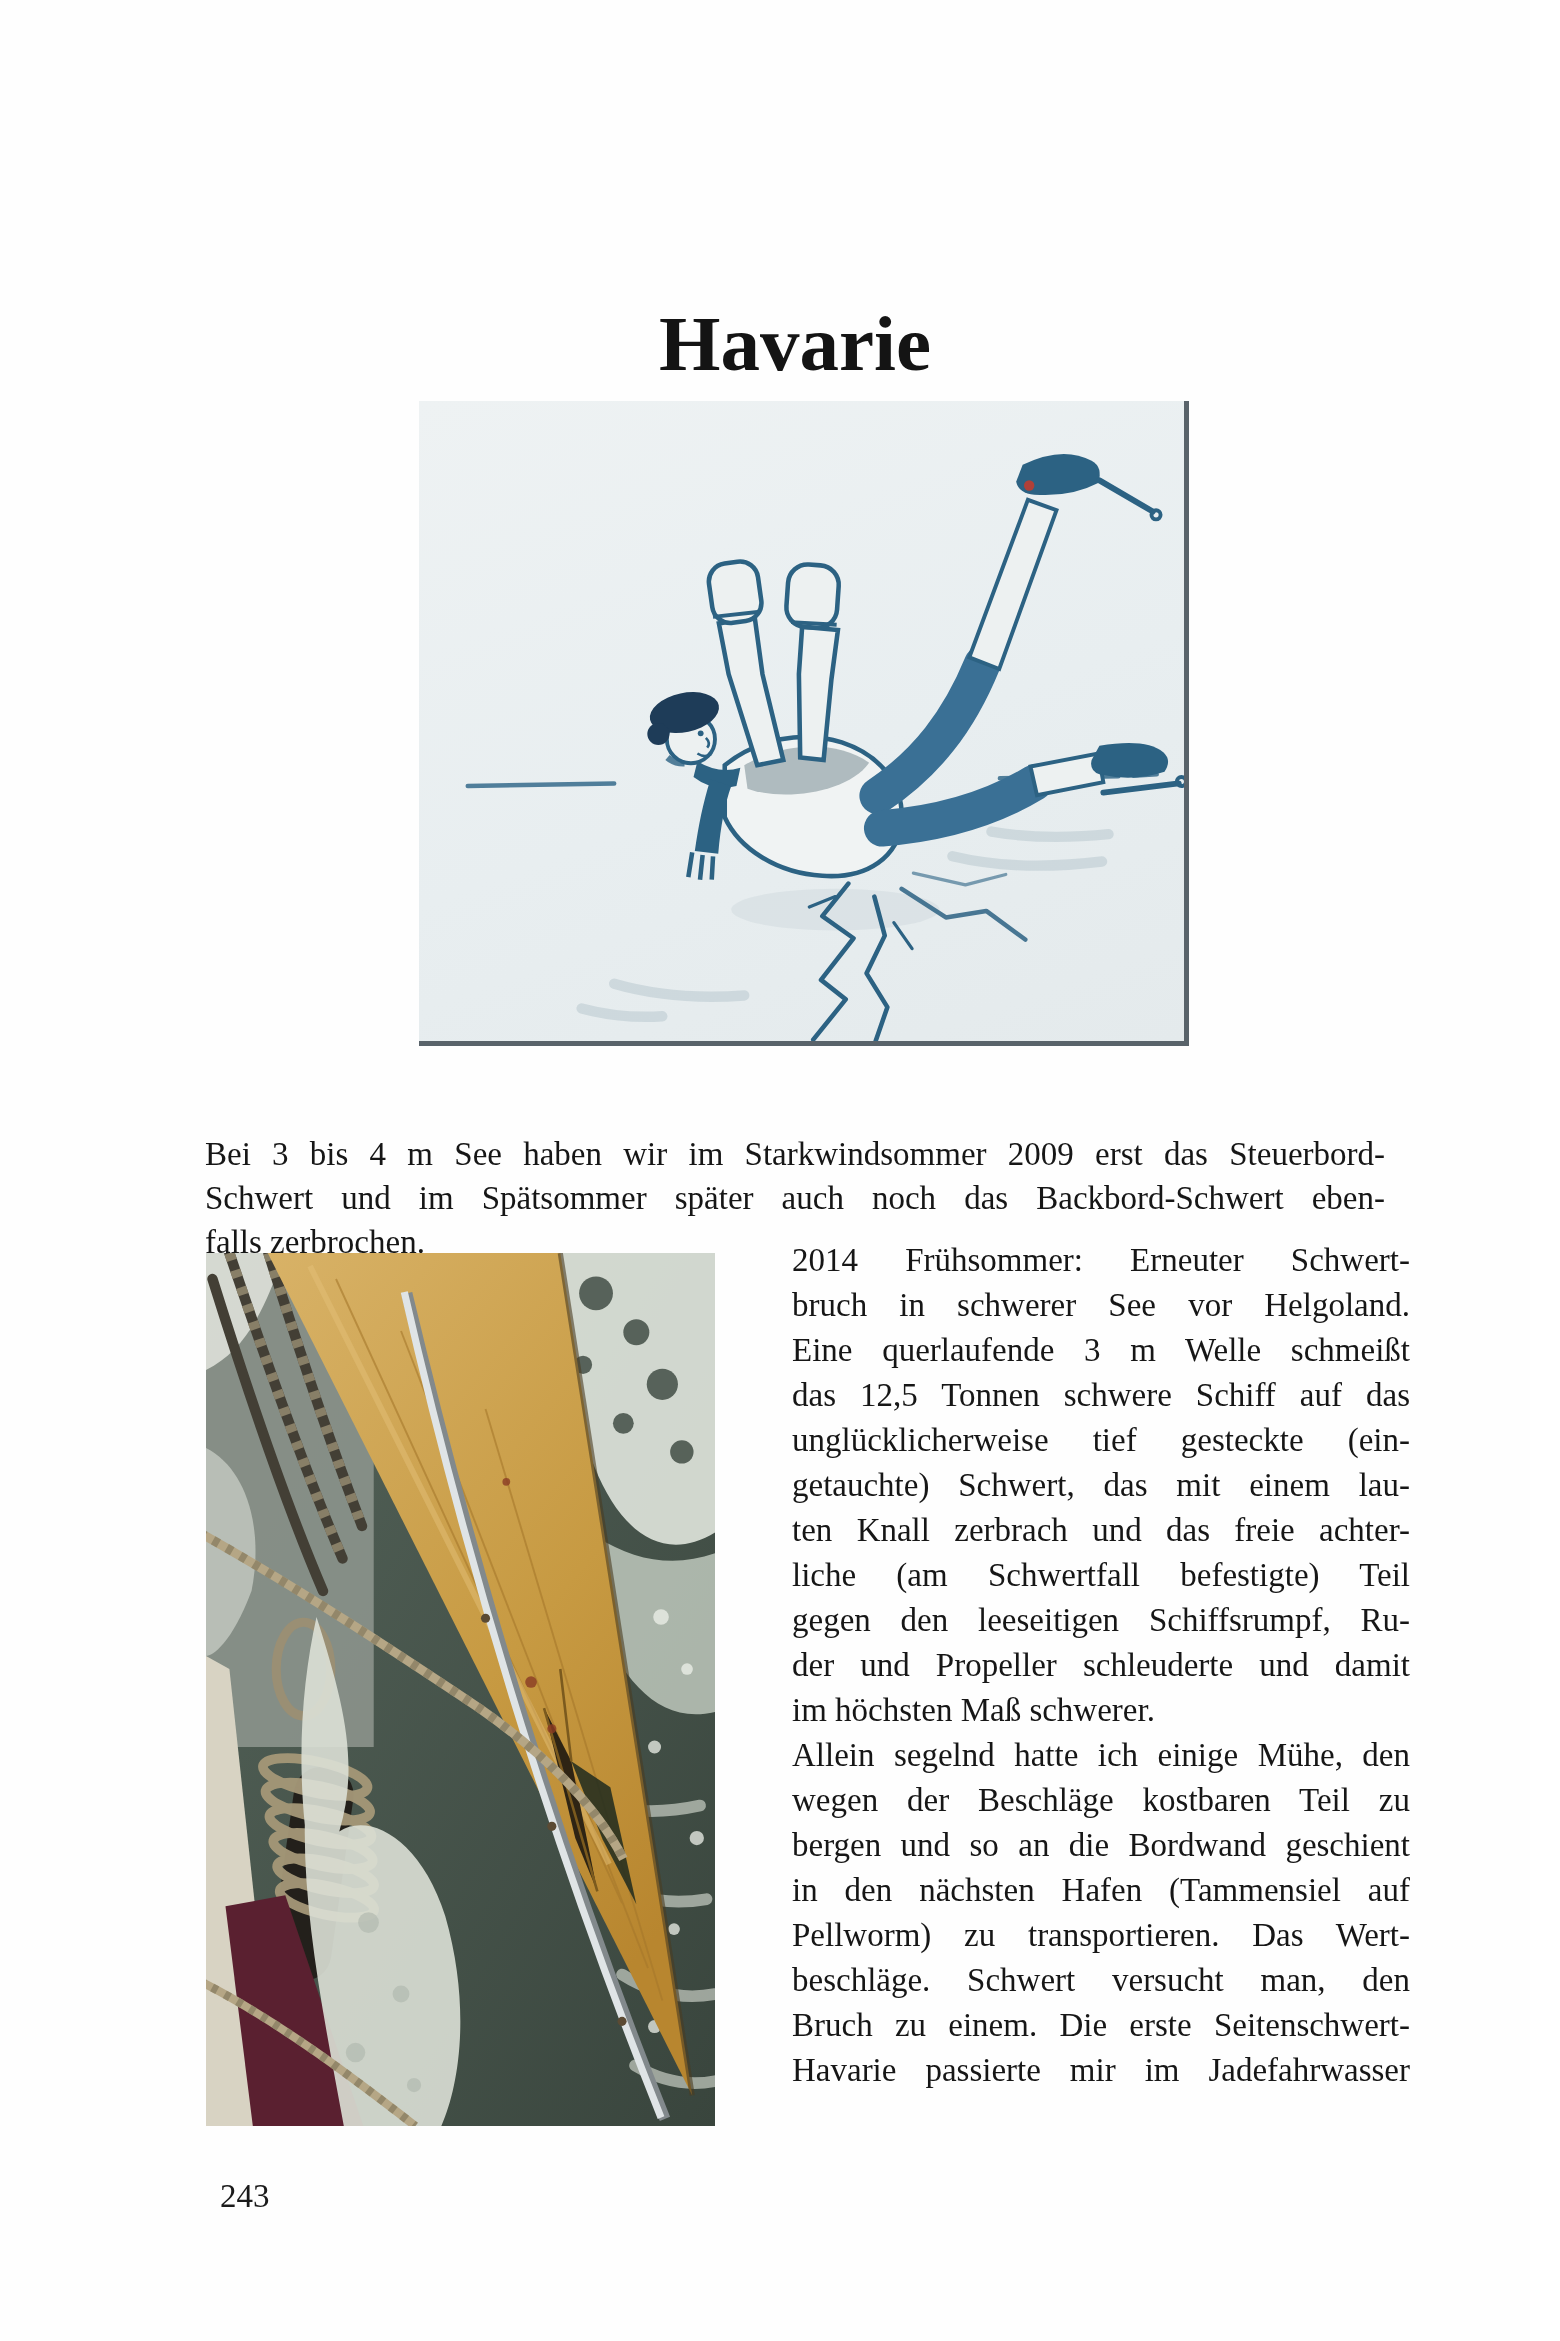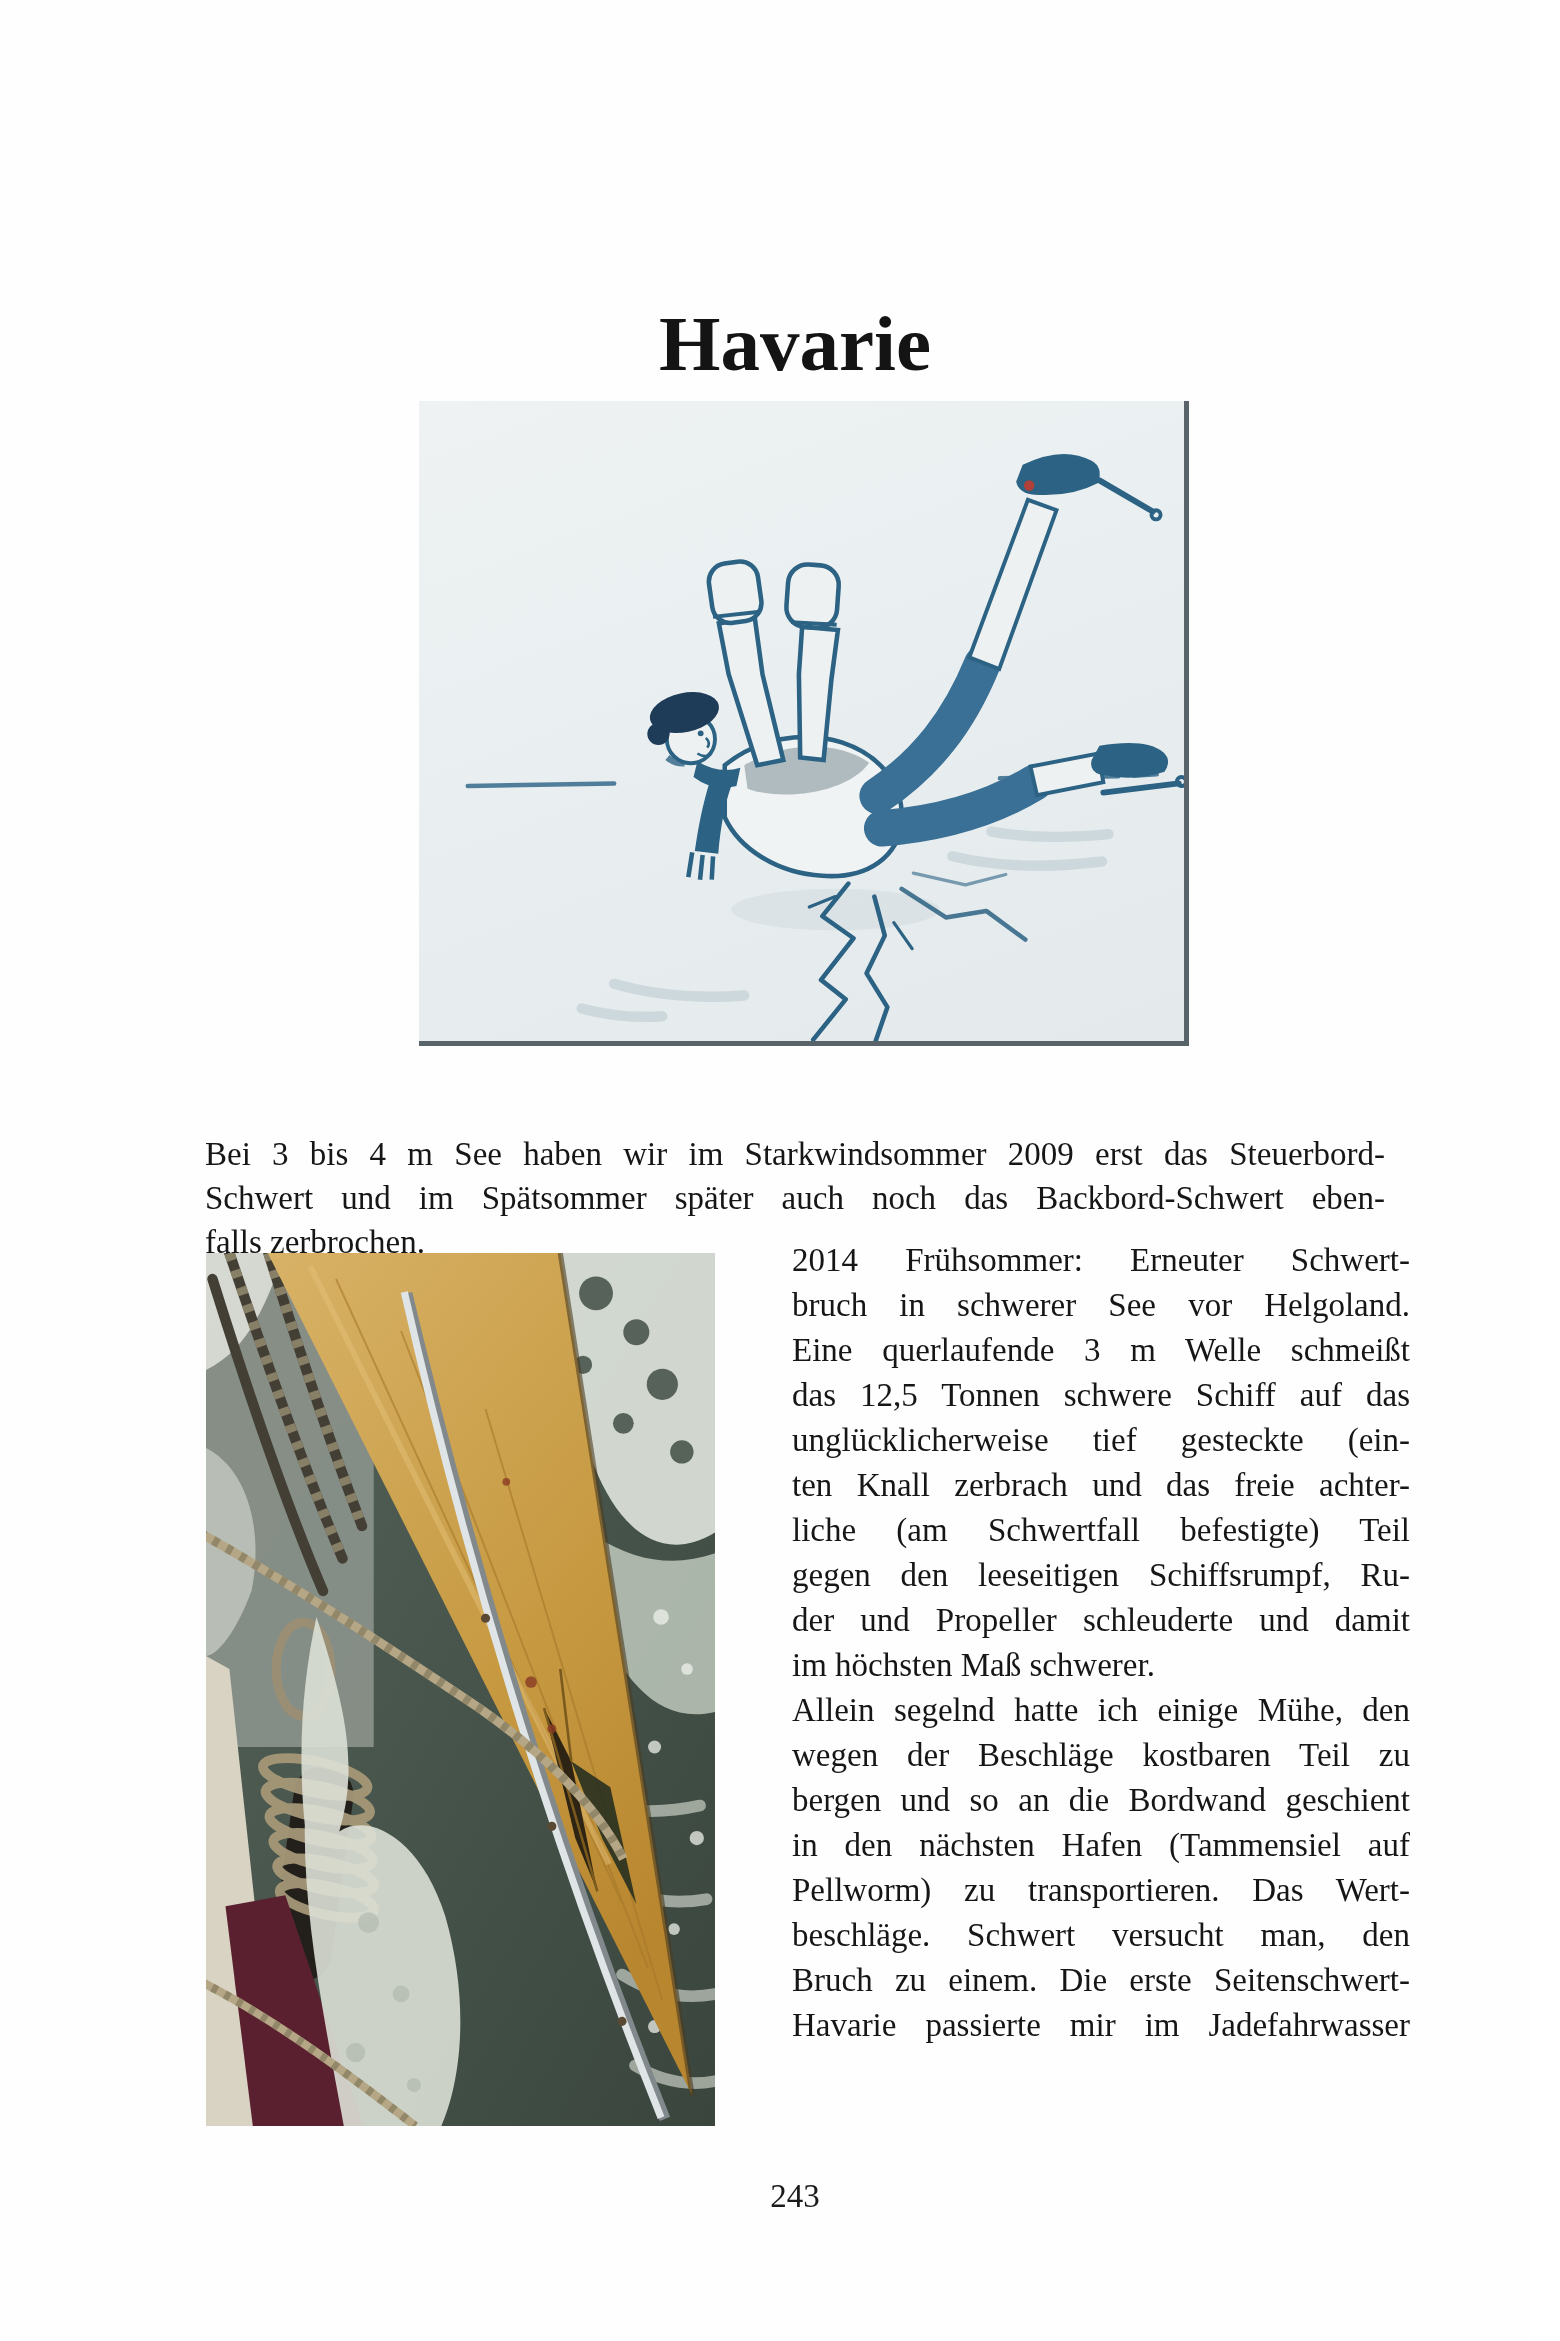--- a/index.html
+++ b/index.html
@@ -40,22 +40,22 @@
   }
   .tline{
     text-align:justify;
     text-align-last:left;
     white-space:normal;
     overflow:hidden;
     hyphens:none;
   }
   .tline.just{text-align-last:justify;}
   .pagenum{
-    position:absolute;left:205px;top:2178px;width:1180px;
-    text-align:center;font-size:33px;color:#1a1a1a;
+    position:absolute;left:220px;top:2178px;width:1180px;
+    font-size:33px;color:#1a1a1a;
   }
 </style>
 </head>
 <body>
 
 <div class="page">
 
   <h1 class="title">Havarie</h1>
 
   <div class="illustration">
@@ -261,20 +261,21 @@
       </g>
     </svg>
   </div>
 
   <div class="column">
       <div class="tline just">2014 Frühsommer: Erneuter Schwert-</div>
       <div class="tline just">bruch in schwerer See vor Helgoland.</div>
       <div class="tline just">Eine querlaufende 3 m Welle schmeißt</div>
       <div class="tline just">das 12,5 Tonnen schwere Schiff auf das</div>
       <div class="tline just">unglücklicherweise tief gesteckte (ein-</div>
+      <div class="tline just">getauchte) Schwert, das mit einem lau-</div>
       <div class="tline just">ten Knall zerbrach und das freie achter-</div>
       <div class="tline just">liche (am Schwertfall befestigte) Teil</div>
       <div class="tline just">gegen den leeseitigen Schiffsrumpf, Ru-</div>
       <div class="tline just">der und Propeller schleuderte und damit</div>
       <div class="tline">im höchsten Maß schwerer.</div>
       <div class="tline just">Allein segelnd hatte ich einige Mühe, den</div>
       <div class="tline just">wegen der Beschläge kostbaren Teil zu</div>
       <div class="tline just">bergen und so an die Bordwand geschient</div>
       <div class="tline just">in den nächsten Hafen (Tammensiel auf</div>
       <div class="tline just">Pellworm) zu transportieren. Das Wert-</div>

